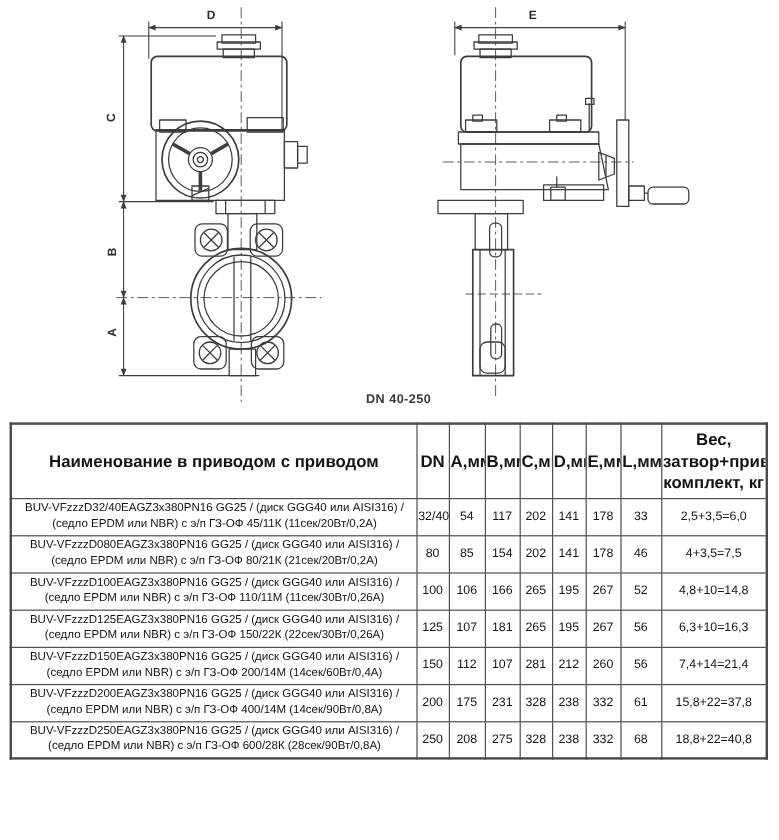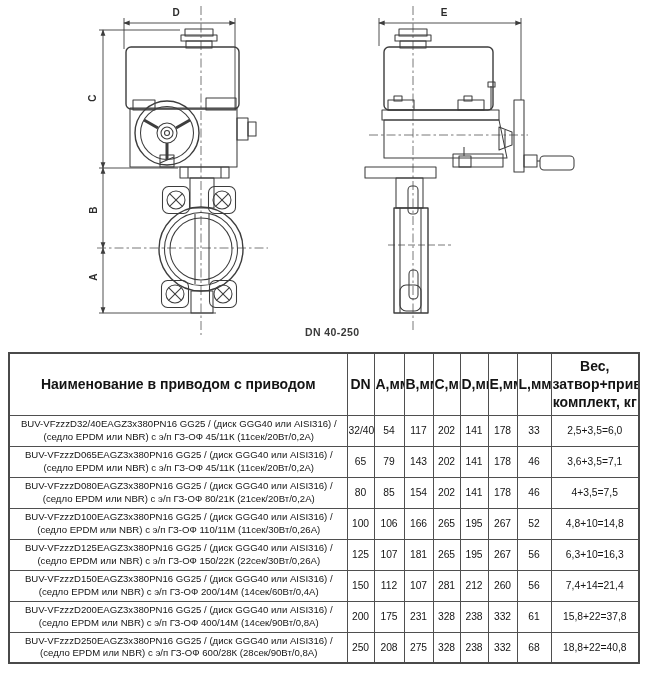--- a/index.html
+++ b/index.html
@@ -214,32 +214,20 @@
         <td class="num">32/40</td>
         <td class="num">54</td>
         <td class="num">117</td>
         <td class="num">202</td>
         <td class="num">141</td>
         <td class="num">178</td>
         <td class="num">33</td>
         <td class="num">2,5+3,5=6,0</td>
       </tr>
       <tr>
-        <td class="name">BUV-VFzzzD065EAGZ3x380PN16 GG25 / (диск GGG40 или AISI316) /
-(седло EPDM или NBR) с э/п ГЗ-ОФ 45/11К (11сек/20Вт/0,2А)</td>
-        <td class="num">65</td>
-        <td class="num">79</td>
-        <td class="num">143</td>
-        <td class="num">202</td>
-        <td class="num">141</td>
-        <td class="num">178</td>
-        <td class="num">46</td>
-        <td class="num">3,6+3,5=7,1</td>
-      </tr>
-      <tr>
         <td class="name">BUV-VFzzzD080EAGZ3x380PN16 GG25 / (диск GGG40 или AISI316) /
 (седло EPDM или NBR) с э/п ГЗ-ОФ 80/21К (21сек/20Вт/0,2А)</td>
         <td class="num">80</td>
         <td class="num">85</td>
         <td class="num">154</td>
         <td class="num">202</td>
         <td class="num">141</td>
         <td class="num">178</td>
         <td class="num">46</td>
         <td class="num">4+3,5=7,5</td>

